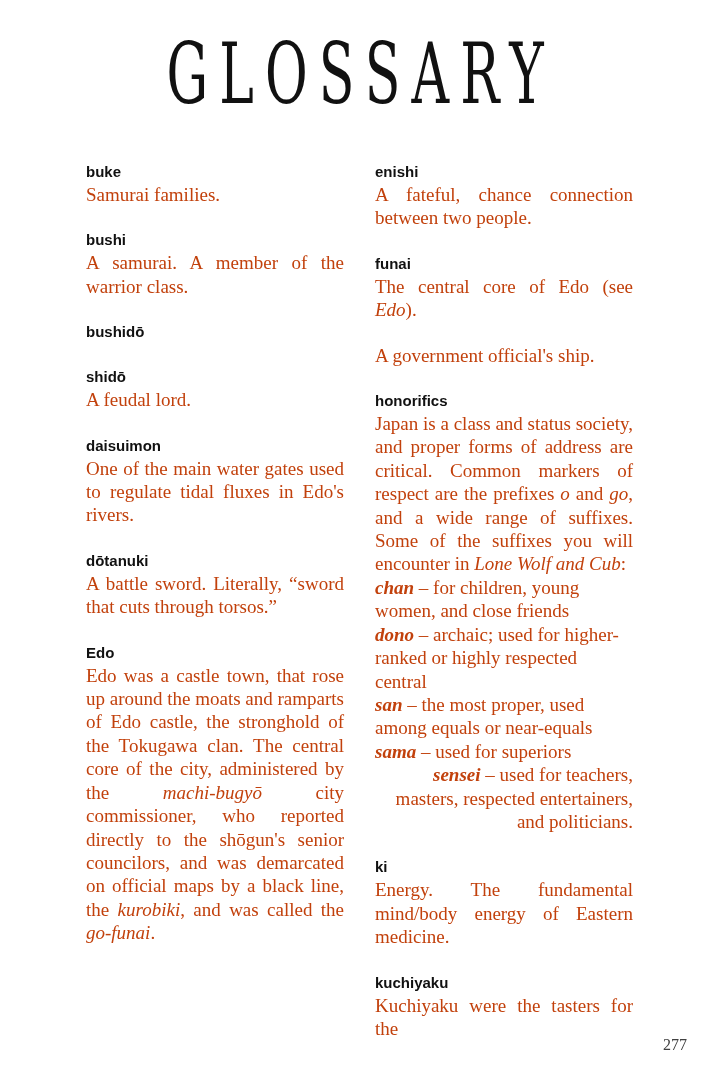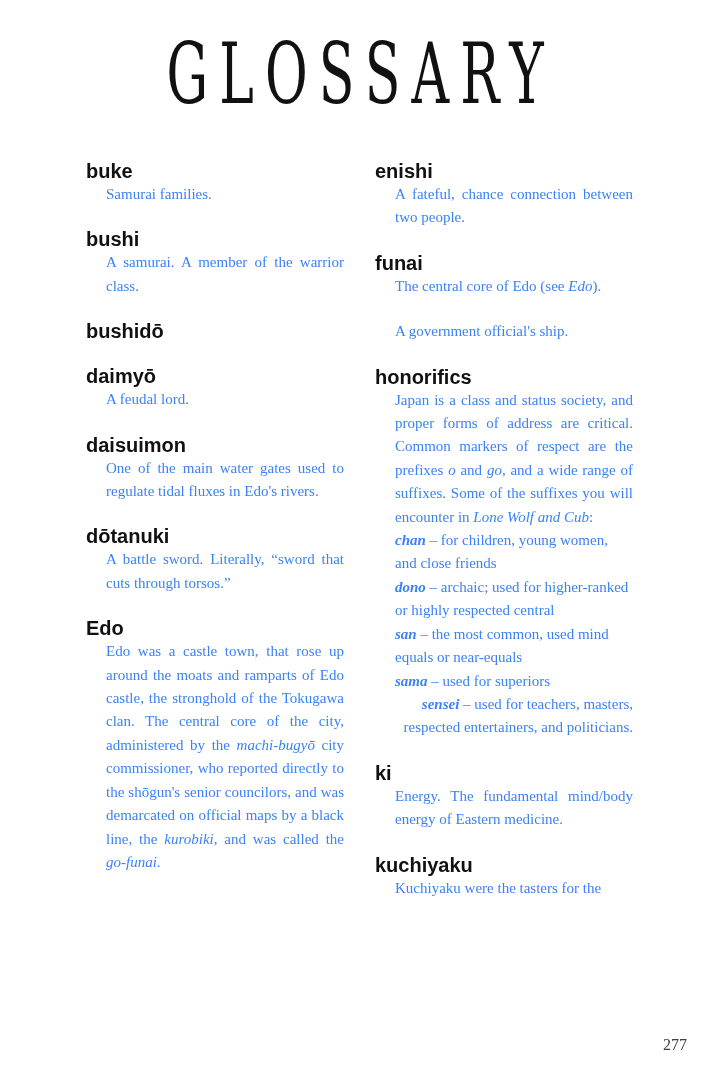--- a/index.html
+++ b/index.html
@@ -6,23 +6,23 @@
   body { width: 728px; height: 1068px; position: relative; overflow: hidden;
          font-family: "Liberation Serif", "DejaVu Serif", serif; color: #1a1a1a; }
   .title { position: absolute; top: 32px; left: 0; width: 728px; text-align: center;
            font-family: "DejaVu Serif", "Liberation Serif", serif; font-size: 84px;
            font-weight: normal; letter-spacing: 18px; transform: scaleX(0.62); transform-origin: 355px 0;
            line-height: 1; color: #111; }
   .col { position: absolute; top: 160px; width: 258px; }
   .col.left { left: 86px; }
   .col.right { left: 375px; }
   .entry { margin-bottom: 22px; }
-  .term { font-family: "Liberation Sans", "DejaVu Sans", sans-serif; font-weight: bold; font-size: 20px;
+  .term { font-family: "Liberation Sans", "DejaVu Sans", sans-serif; font-weight: bold; font-size: 15px;
           line-height: 23px; color: #111; }
-  .def { font-size: 15px; line-height: 23.4px; text-align: justify; color: #3b82f6; margin-left: 20px; }
+  .def { font-size: 19px; line-height: 23.4px; text-align: justify; color: #c2410c; }
   .def p { margin: 0; }
   .def i { font-style: italic; }
   .sfx { font-weight: bold; font-style: italic; }
   .pagenum { position: absolute; left: 663px; top: 1036px; font-size: 16px; color: #404040; }
 </style>
 </head>
 <body>
 
 <div class="title">GLOSSARY</div>
 
@@ -32,21 +32,21 @@
     <div class="def">Samurai families.</div>
   </div>
   <div class="entry">
     <div class="term">bushi</div>
     <div class="def">A samurai. A member of the warrior class.</div>
   </div>
   <div class="entry">
     <div class="term">bushidō</div>
   </div>
   <div class="entry">
-    <div class="term">daimyō</div>
+    <div class="term">shidō</div>
     <div class="def">A feudal lord.</div>
   </div>
   <div class="entry">
     <div class="term">daisuimon</div>
     <div class="def">One of the main water gates used to regulate tidal fluxes in Edo's rivers.</div>
   </div>
   <div class="entry">
     <div class="term">dōtanuki</div>
     <div class="def">A battle sword. Literally, “sword that cuts through torsos.”</div>
   </div>
@@ -67,21 +67,21 @@
   </div>
   <div class="entry">
     <div class="def">A government official's ship.</div>
   </div>
   <div class="entry">
     <div class="term">honorifics</div>
     <div class="def">
       <p><span>Japan is a class and status society, and proper forms of address are critical. Common markers of respect are the prefixes </span><i>o</i><span> and </span><i>go</i><span>, and a wide range of suffixes. Some of the suffixes you will encounter in </span><i>Lone Wolf and Cub</i><span>:</span></p>
       <p style="text-align:left"><span class="sfx">chan</span><span> – for children, young women, and close friends</span></p>
       <p style="text-align:left"><span class="sfx">dono</span><span> – archaic; used for higher-ranked or highly respected central</span></p>
-      <p style="text-align:left"><span class="sfx">san</span><span> – the most common, used mind equals or near-equals</span></p>
+      <p style="text-align:left"><span class="sfx">san</span><span> – the most proper, used among equals or near-equals</span></p>
       <p style="text-align:left"><span class="sfx">sama</span><span> – used for superiors</span></p>
       <p style="text-align:right"><span class="sfx">sensei</span><span> – used for teachers, masters, respected entertainers, and politicians.</span></p>
     </div>
   </div>
   <div class="entry">
     <div class="term">ki</div>
     <div class="def">Energy. The fundamental mind/body energy of Eastern medicine.</div>
   </div>
   <div class="entry">
     <div class="term">kuchiyaku</div>

